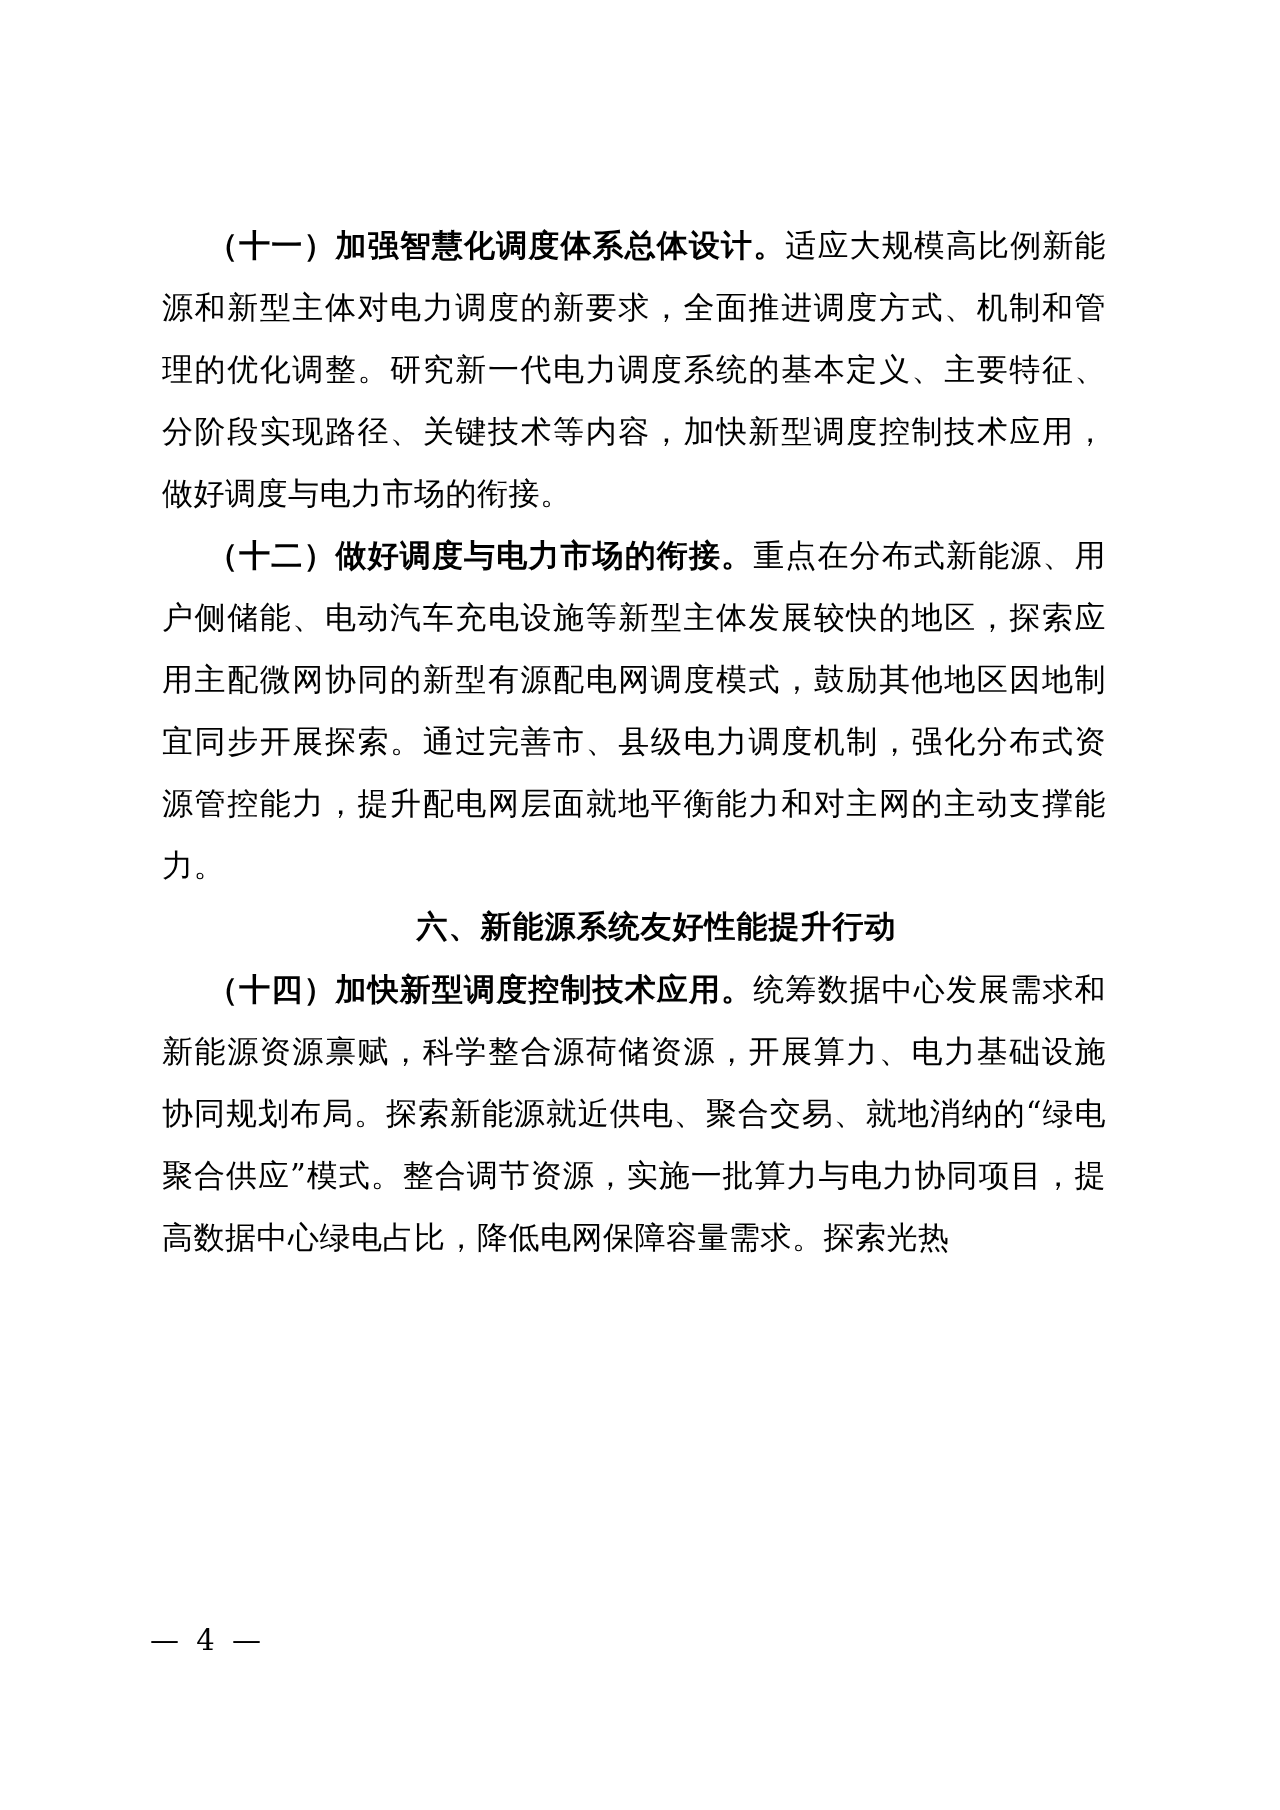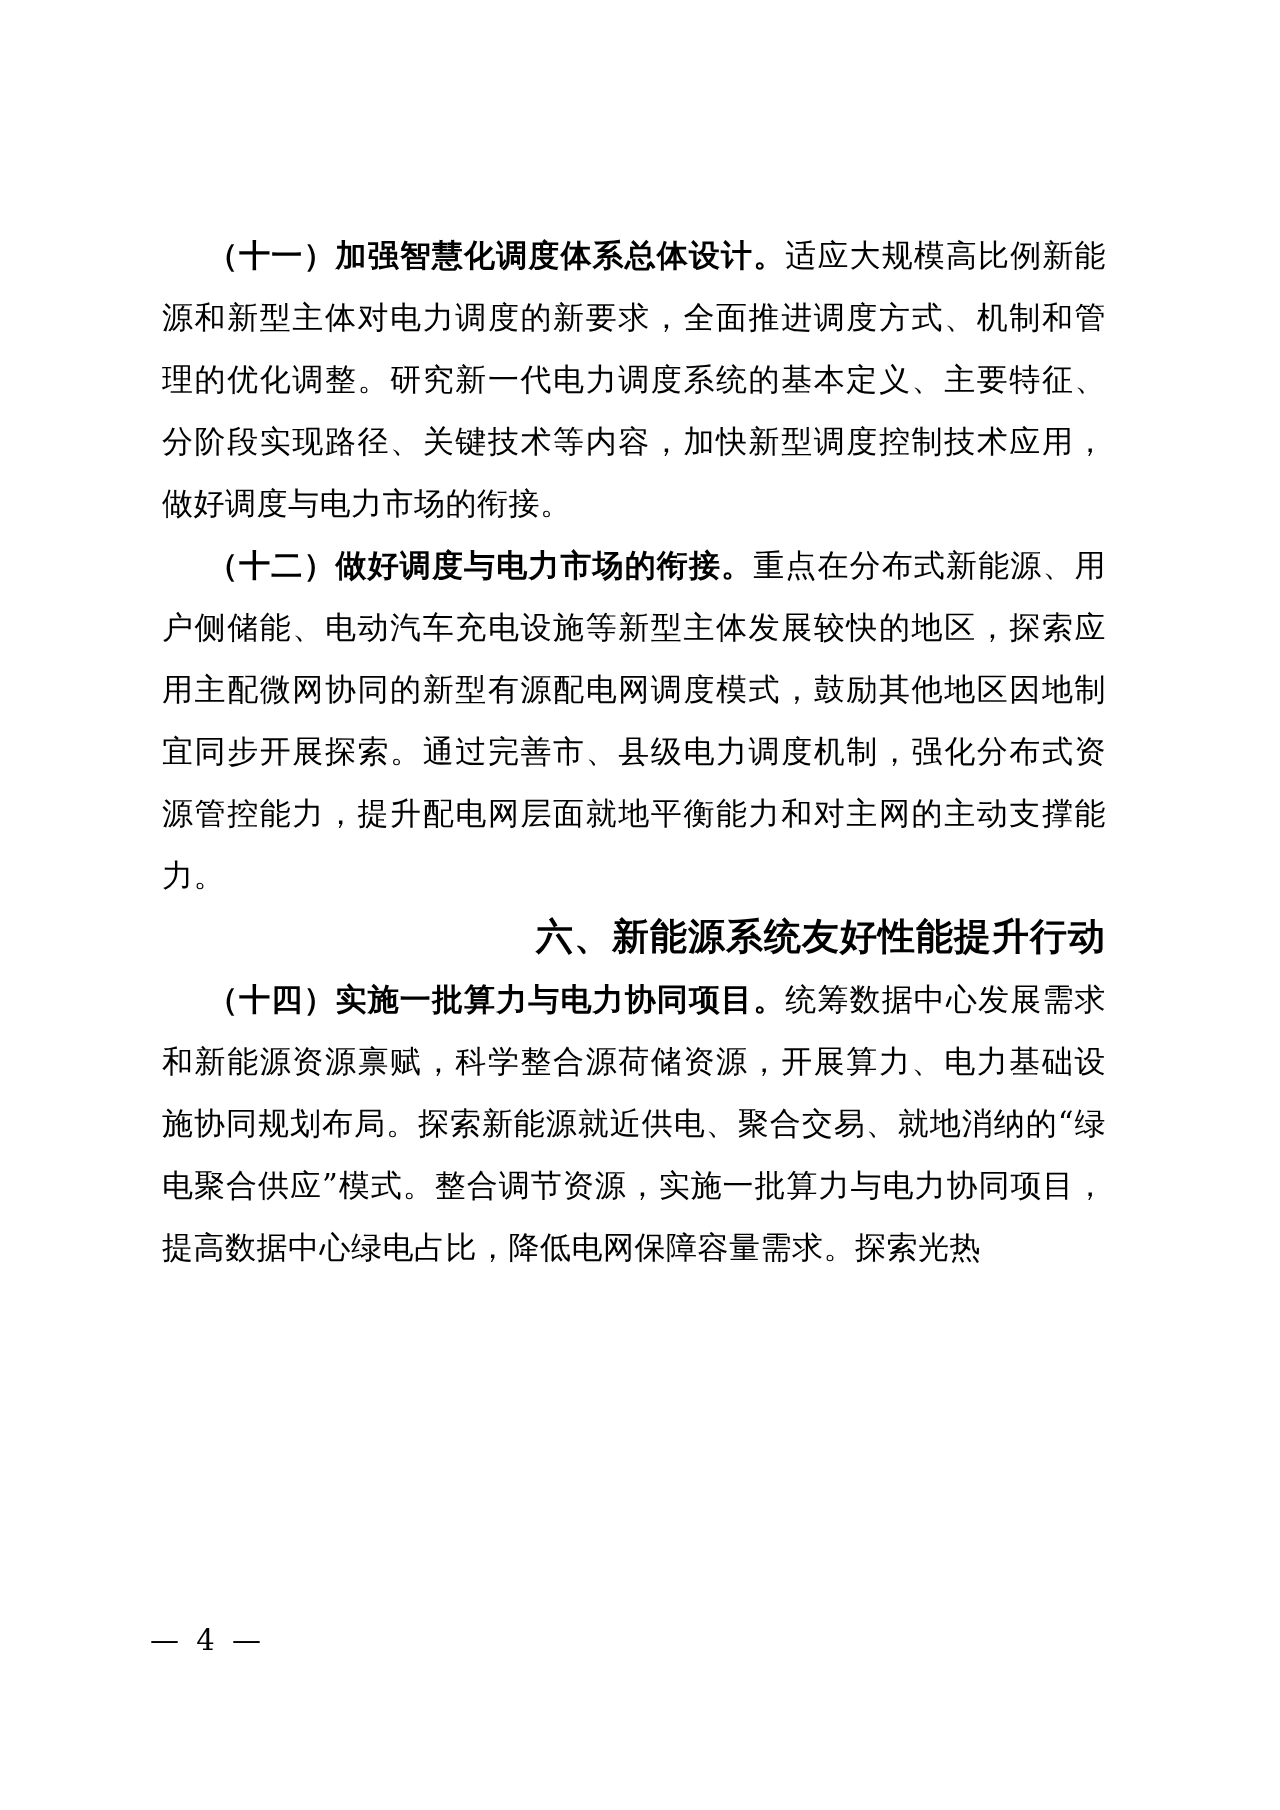--- a/index.html
+++ b/index.html
@@ -12,43 +12,43 @@
   .page {
     position: relative;
     width: 1280px;
     height: 1810px;
     background: #ffffff;
     overflow: hidden;
   }
   .body-text {
     position: absolute;
     left: 162px;
-    top: 224px;
+    top: 214px;
     width: 944px;
     font-size: 31px;
     line-height: 62px;
     text-align: justify;
     text-justify: inter-character;
     letter-spacing: 0.5px;
   }
   .para {
     margin: 0;
     text-indent: 45px;
   }
   .para .lead {
     font-weight: bold;
   }
   .section-heading {
     margin: 0;
     text-indent: 45px;
     font-family: "Liberation Sans", "DejaVu Sans", sans-serif;
     font-weight: bold;
-    font-size: 37px;
+    font-size: 31px;
     line-height: 62px;
-    text-align: right;
+    text-align: center;
     letter-spacing: 1px;
   }
   .page-footer {
     position: absolute;
     left: 150px;
     top: 1622px;
     font-size: 29px;
     line-height: 36px;
     letter-spacing: 4px;
     color: #000000;
@@ -60,20 +60,20 @@
 <div class="page">
   <main class="body-text">
 
     <p class="para"><strong class="lead">（十一）加强智慧化调度体系总体设计。</strong><span>适应大规模高比例新能源和新型主体对电力调度的新要求，全面推进调度方式、机制和管理的优化调整。研究新一代电力调度系统的基本定义、主要特征、分阶段实现路径、关键技术等内容，加快新型调度控制技术应用，做好调度与电力市场的衔接。</span></p>
 
     <p class="para"><strong class="lead">（十二）做好调度与电力市场的衔接。</strong><span>重点在分布式新能源、用户侧储能、电动汽车充电设施等新型主体发展较快的地区，探索应用主配微网协同的新型有源配电网调度模式，鼓励其他地区因地制宜同步开展探索。通过完善市、县级电力调度机制，强化分布式资源管控能力，提升配电网层面就地平衡能力和对主网的主动支撑能力。</span></p>
 
     <h2 class="section-heading">六、新能源系统友好性能提升行动</h2>
 
 
-    <p class="para"><strong class="lead">（十四）实施一批算力与电力协同项目。</strong><span>统筹数据中心发展需求和新能源资源禀赋，科学整合源荷储资源，开展算力、电力基础设施协同规划布局。探索新能源就近供电、聚合交易、就地消纳的“绿电聚合供应”模式。整合调节资源，实施一批算力与电力协同项目，提高数据中心绿电占比，降低电网保障容量需求。探索光热</span></p>
+    <p class="para"><strong class="lead">（十四）加快新型调度控制技术应用。</strong><span>统筹数据中心发展需求和新能源资源禀赋，科学整合源荷储资源，开展算力、电力基础设施协同规划布局。探索新能源就近供电、聚合交易、就地消纳的“绿电聚合供应”模式。整合调节资源，实施一批算力与电力协同项目，提高数据中心绿电占比，降低电网保障容量需求。探索光热</span></p>
 
   </main>
 
   <footer class="page-footer">
     <span>— 4 —</span>
   </footer>
 </div>
 
 </body></html>

